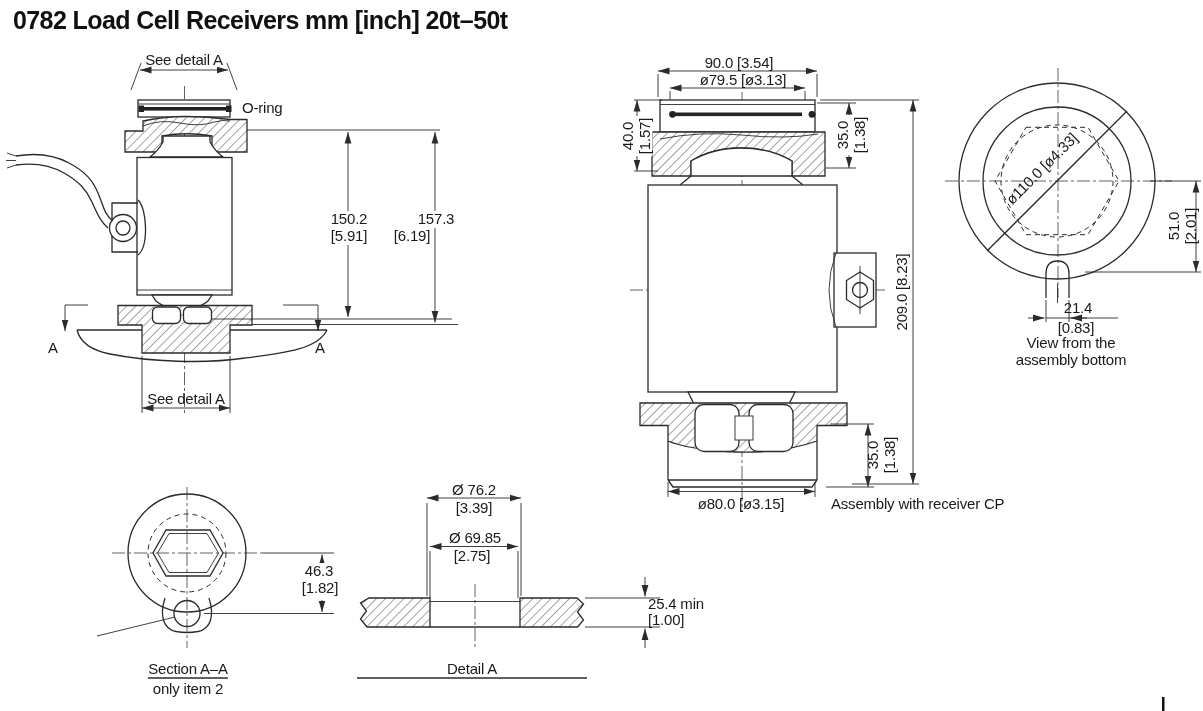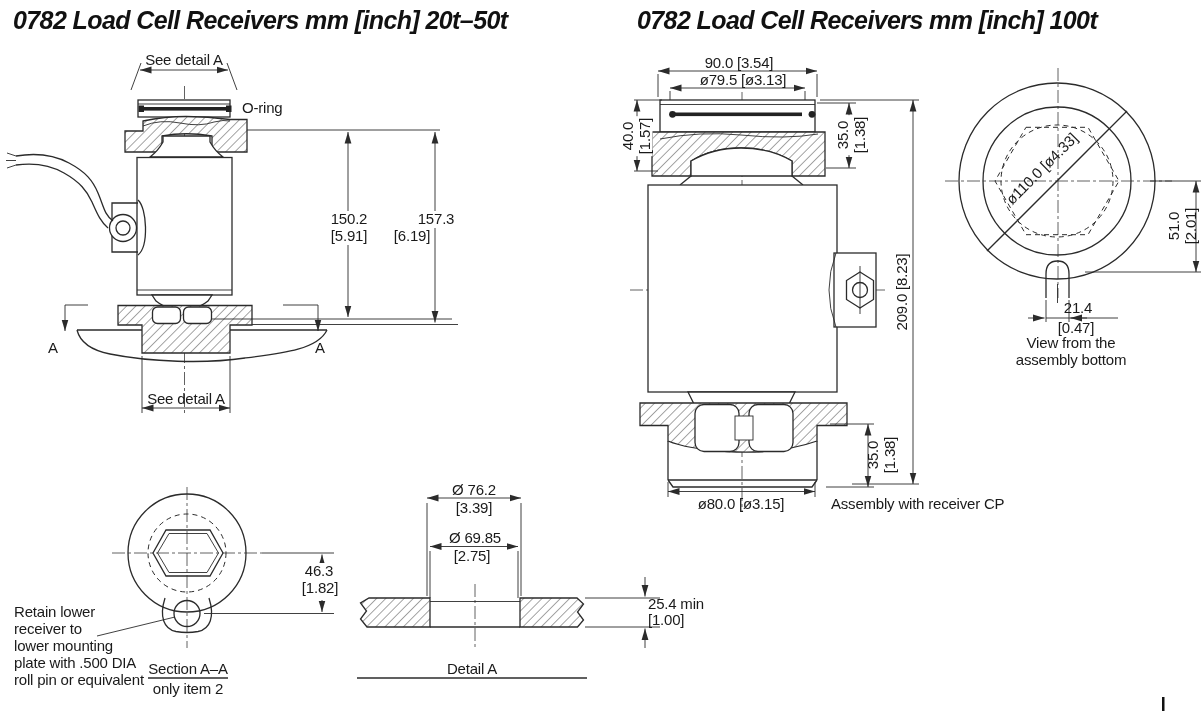--- a/index.html
+++ b/index.html
@@ -11,21 +11,21 @@
   .dim{stroke:#2b2b2b;stroke-width:0.9;}
   .cl{stroke:#3a3a3a;stroke-width:0.8;stroke-dasharray:13 3 3 3;}
   .dash{stroke:#2b2b2b;stroke-width:1;stroke-dasharray:5 4;}
   .t{position:absolute;font-size:15px;color:#1a1a1a;letter-spacing:-0.2px;
      white-space:pre-line;line-height:16.5px;}
   .c{transform:translateX(-50%);text-align:center;}
   .rot{transform:translate(-50%,-50%) rotate(-90deg);text-align:center;}
   .rot45{transform:translate(-50%,-50%) rotate(-45deg);text-align:center;}
   .bgw{background:#fff;padding:0 2px;}
   .title{font-weight:bold;font-size:25px;letter-spacing:-0.6px;color:#111;
-         white-space:nowrap;font-style:italic;}
+         white-space:nowrap;}
 </style>
 </head>
 <body>
 
 <div id="page">
 
 <svg width="1203" height="711" viewBox="0 0 1203 711">
   <defs>
     <marker id="arr" viewBox="0 0 12 8" refX="11.5" refY="4" markerWidth="12" markerHeight="8" orient="auto-start-reverse" markerUnits="userSpaceOnUse">
       <path d="M11.5,4 L0,0.6 L0,7.4 Z" fill="#2b2b2b"></path>
@@ -199,39 +199,33 @@
     <line class="thin" x1="1087" y1="318" x2="1070.5" y2="318" marker-end="url(#arr)"></line>
     <line class="thin" x1="1150" y1="181" x2="1201" y2="181"></line>
     <line class="thin" x1="1085" y1="272" x2="1201" y2="272"></line>
     <line class="dim" x1="1196" y1="181" x2="1196" y2="272" marker-start="url(#arr)" marker-end="url(#arr)"></line>
   </g>
 
   <rect x="1162" y="697" width="2.5" height="14" fill="#111"></rect>
 </svg>
 
 <div class="t title" style="left:13px;top:12px">0782 Load Cell Receivers mm [inch] 20t–50t</div>
-<div class="t title" style="left:637px;top:12px">0782 Load Cell Receivers mm [inch] 100t</div>
 
 <div class="t c" style="left:184px;top:52px">See detail A</div>
 <div class="t" style="left:242px;top:100px">O-ring</div>
 <div class="t c bgw" style="left:349px;top:211px">150.2</div>
 <div class="t c bgw" style="left:349px;top:228px">[5.91]</div>
 <div class="t c bgw" style="left:436px;top:211px">157.3</div>
 <div class="t c bgw" style="left:412px;top:228px">[6.19]</div>
 <div class="t c" style="left:53px;top:340px">A</div>
 <div class="t c" style="left:320px;top:340px">A</div>
 <div class="t c" style="left:186px;top:391px">See detail A</div>
 
 <div class="t c bgw" style="left:319px;top:563px">46.3</div>
 <div class="t c bgw" style="left:320px;top:580px">[1.82]</div>
-<div class="t" style="left:14px;top:603px;line-height:17px">Retain lower
-receiver to
-lower mounting
-plate with .500 DIA
-roll pin or equivalent</div>
 <div class="t c" style="left:188px;top:661px">Section A–A</div>
 <div class="t c" style="left:188px;top:681px">only item 2</div>
 
 <div class="t c" style="left:474px;top:482px">Ø 76.2</div>
 <div class="t c" style="left:474px;top:500px">[3.39]</div>
 <div class="t c" style="left:475px;top:530px">Ø 69.85</div>
 <div class="t c" style="left:472px;top:548px">[2.75]</div>
 <div class="t" style="left:648px;top:596px">25.4 min</div>
 <div class="t" style="left:648px;top:612px">[1.00]</div>
 <div class="t c" style="left:472px;top:661px">Detail A</div>
@@ -244,16 +238,16 @@
 [1.38]</div>
 <div class="t rot" style="left:902px;top:292px">209.0 [8.23]</div>
 <div class="t rot" style="left:881px;top:455px">35.0
 [1.38]</div>
 <div class="t c" style="left:741px;top:496px">ø80.0 [ø3.15]</div>
 <div class="t" style="left:831px;top:496px">Assembly with receiver CP</div>
 
 <div class="t rot45" style="left:1042px;top:169px">ø110.0 [ø4.33]</div>
 <div class="t rot" style="left:1182px;top:226px">51.0 [2.01]</div>
 <div class="t c" style="left:1078px;top:300px">21.4</div>
-<div class="t c" style="left:1076px;top:320px">[0.47]</div>
+<div class="t c" style="left:1076px;top:320px">[0.83]</div>
 <div class="t c" style="left:1071px;top:335px">View from the assembly bottom</div>
 
 </div>
 
 </body></html>

